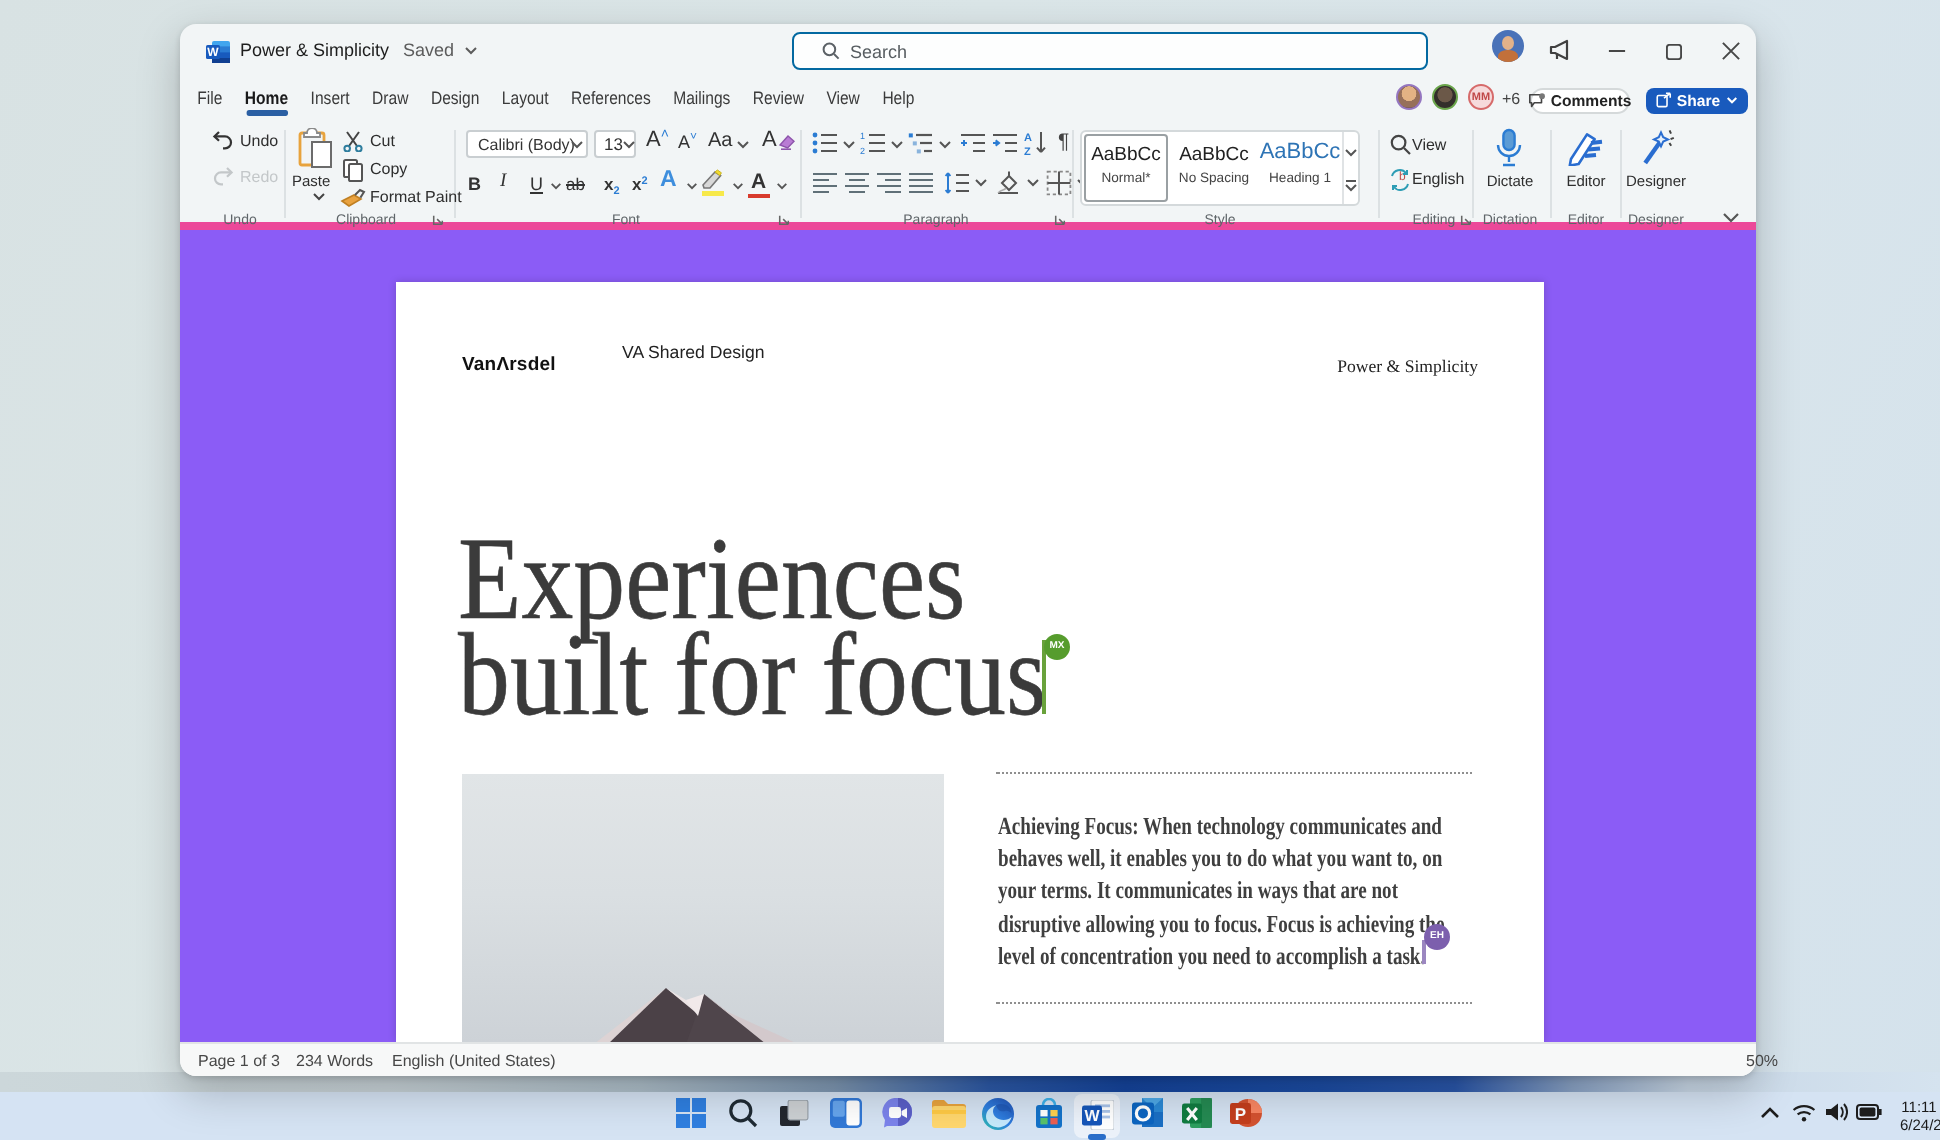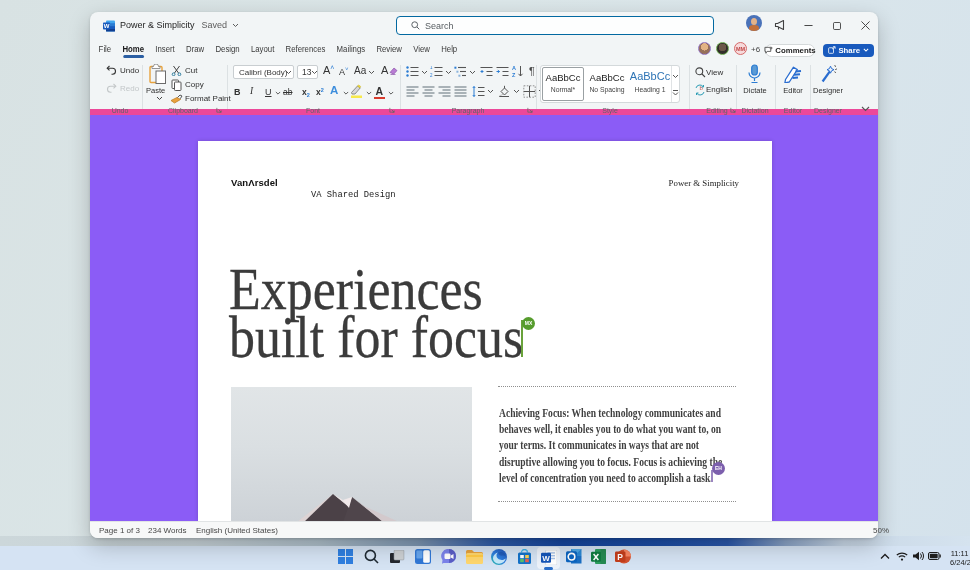--- a/index.html
+++ b/index.html
@@ -45,21 +45,21 @@
   
   #tabs { position:absolute; left:3px; top:27px; height:19px; display:flex; align-items:center; font-size:9px; color:#3a3a3a; transform:scaleX(0.865); transform-origin:0 50%; }
   #tabs .tab { padding:0 6.5px; position:relative; }
   #tabs .tab.sel { font-weight:bold; color:#19191a; }
   #tabs .tab.sel:after { content:""; position:absolute; left:7px; right:7px; bottom:-4px; height:2.5px; background:#2b5fa3; border-radius:2px; }
 
   
   #collab { position:absolute; left:0; top:29px; width:100%; height:19px; }
 
   
-  #ribbon { position:absolute; left:0; top:48px; width:100%; height:55px; border-bottom:6px solid #ec4899; }
+  #ribbon { position:absolute; left:0; top:48px; width:100%; height:55px; border-bottom:4px solid #ec4899; }
   .vsep { position:absolute; top:5px; height:44px; width:1px; background:#dce1e3; }
   .glabel { position:absolute; top:47px; font-size:7px; color:#5f6569; text-align:center; }
   .launcher { position:absolute; top:47px; width:6px; height:6px; }
   .rbtn9 { font-size:8px; color:#2e2e2e; }
 
   
   #docarea { position:absolute; left:0; top:103px; width:100%; height:406px; background:#8b5cf6; overflow:hidden; }
   #page { position:absolute; left:108px; top:26px; width:574px; height:380px; background:#ffffff; box-shadow:0 0 4px rgba(0,0,0,0.18); }
 
   
@@ -514,21 +514,21 @@
     <div class="abs rbtn9" style="left:717px;top:26px;width:42px;text-align:center;font-size:7.5px">Designer</div>
     <div class="glabel" style="left:708px;width:60px">Designer</div>
 
     <svg class="abs" style="left:771px;top:46px" width="9" height="6" viewBox="0 0 9 6">
         <path d="M1 1l3.5 3.5L8 1" stroke="#555" fill="none" stroke-width="1.1"></path>
       </svg>
   </div>
   <div id="docarea">
     <div id="page">
       <div class="abs" style="left:33px;top:36px;font-size:9.5px;font-weight:bold;color:#111;letter-spacing:0.1px">VanΛrsdel</div>
-      <div class="abs" style="left:113px;top:49px;font-size:8.8px;color:#222;font-family:Liberation Mono, monospace">VA Shared Design</div>
+      <div class="abs" style="left:113px;top:30px;font-size:8.8px;color:#222;font-family:Liberation Sans, sans-serif">VA Shared Design</div>
       <div class="abs" style="right:33px;top:36.5px;font-size:8.8px;color:#222;font-family:'Liberation Serif',serif">Power &amp; Simplicity</div>
       <div class="abs" id="bigtitle" style="left:31px;top:124px;font-size:59px;line-height:48px;color:#3b3b3b;-webkit-text-stroke:0.3px #3b3b3b;font-family:'Liberation Serif',serif;transform:scaleX(0.88);transform-origin:left top;white-space:nowrap">Experiences<br>built for focus</div>
       <div class="abs" style="left:323px;top:179px;width:2px;height:37px;background:#69a23b"></div>
       <div class="abs" style="left:324px;top:176px;width:13px;height:13px;border-radius:50%;background:#569c2d;color:#fff;font-size:5px;font-weight:bold;text-align:center;line-height:13px">MX</div>
       <div class="abs" id="pic" style="left:33px;top:246px;width:241px;height:134px;background:linear-gradient(180deg,#e1e5e7 0%,#dadfe2 45%,#d3d8dc 75%,#cdd2d7 100%)">
         <svg width="241" height="134" viewBox="0 0 241 134">
           <polygon points="66,135 102,107 78,135" fill="#ddd3d4"></polygon>
           <polygon points="73,135 102,107 139,135" fill="#4b4147"></polygon>
           <polygon points="102,107 112,113 150,135 136,135" fill="#ece4e5"></polygon>
           <polygon points="121,110 153,135 112,135" fill="#4f454b"></polygon>

